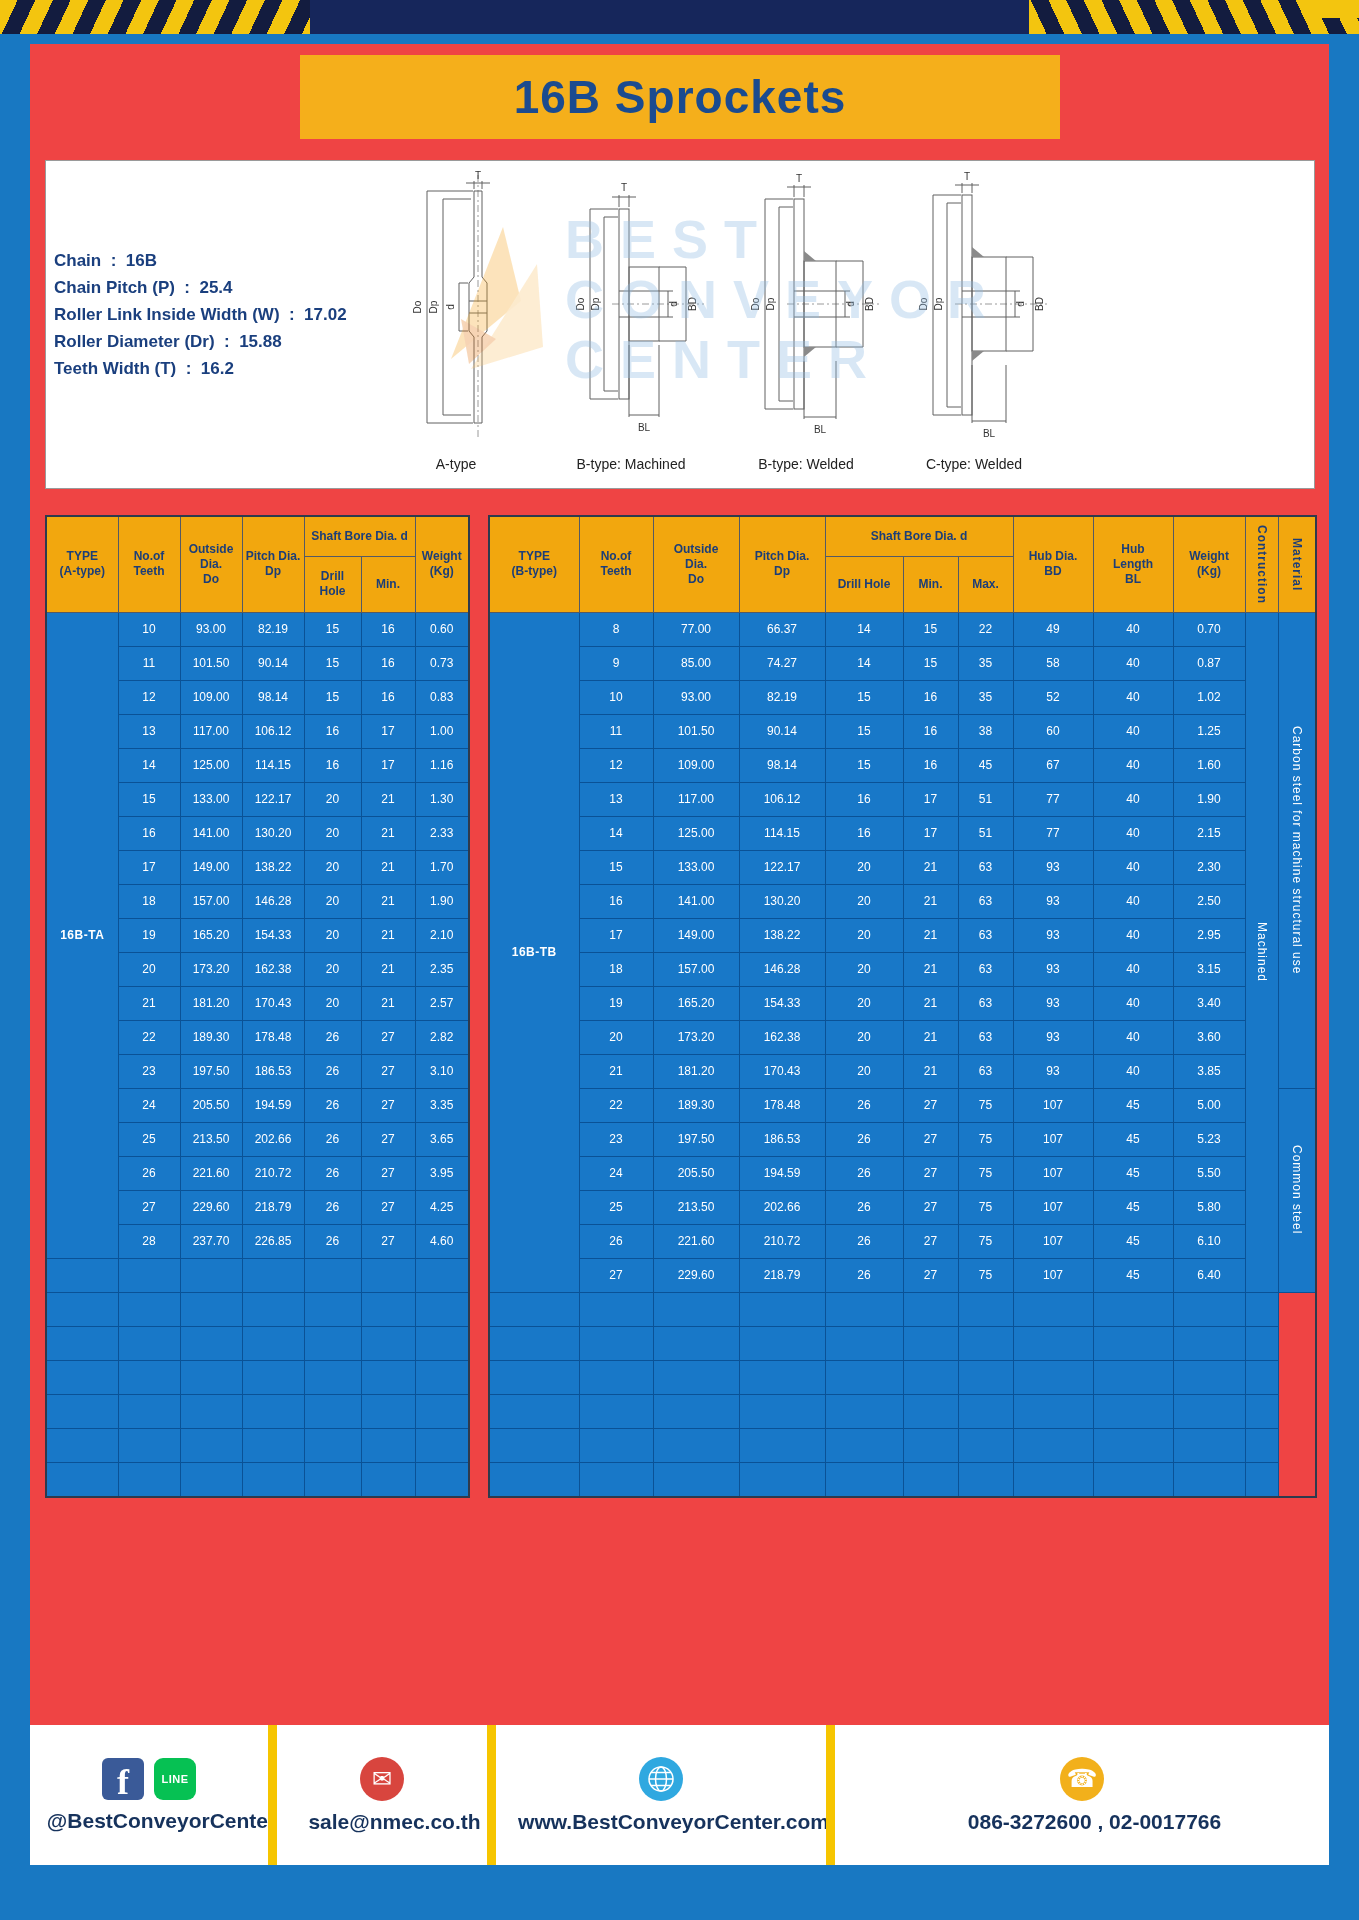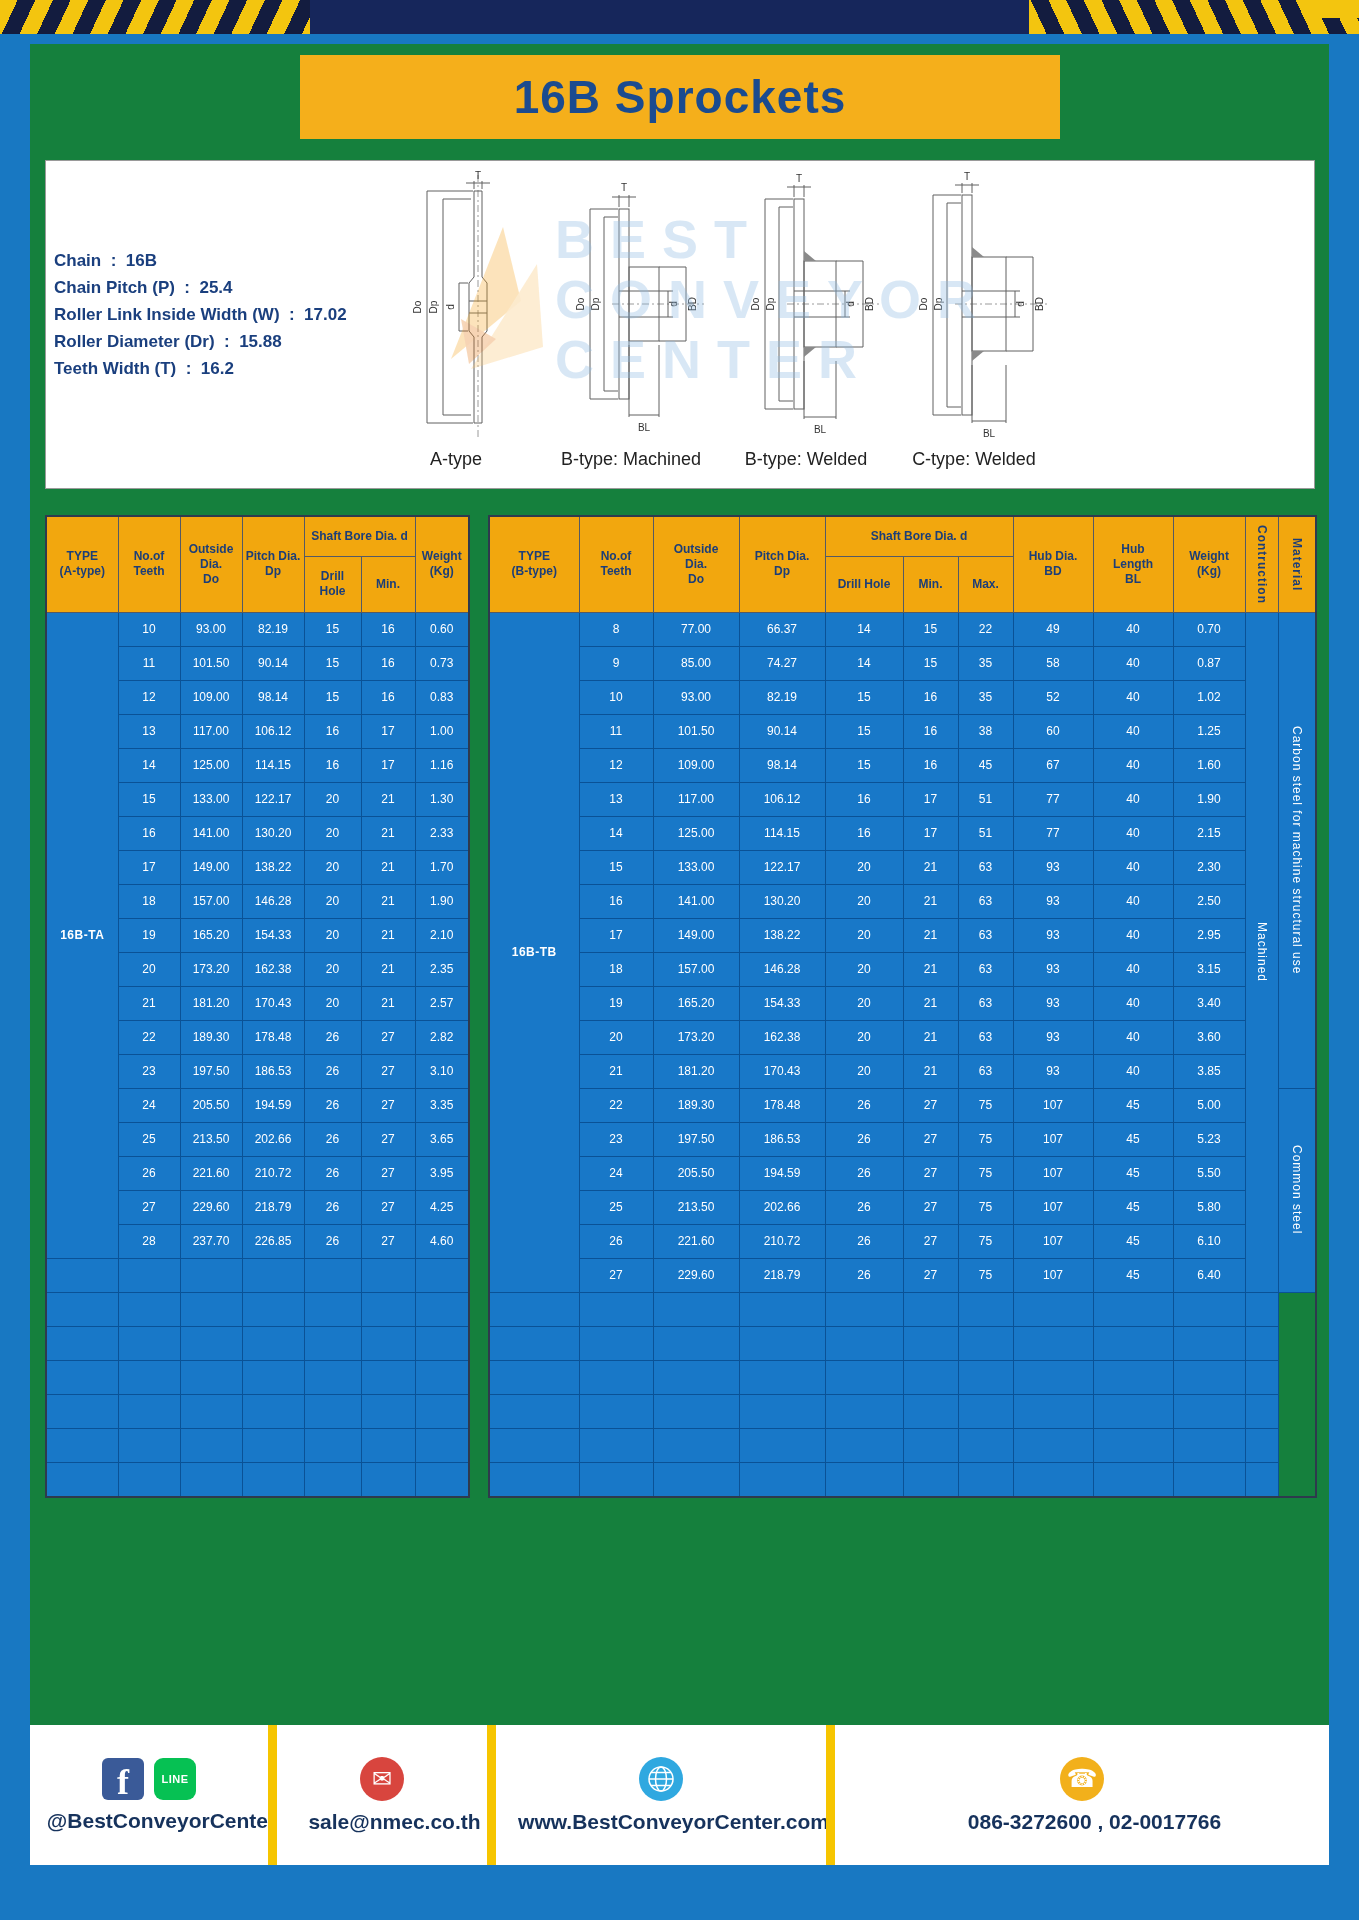--- a/index.html
+++ b/index.html
@@ -6,41 +6,41 @@
   .page{position:relative;width:1359px;height:1920px;background:#1878C2;font-family:"Liberation Sans",sans-serif;overflow:hidden;margin:0 auto;}
 
   
   .hazard-bar{position:absolute;top:0;left:0;right:0;height:34px;background:#16265B;display:flex;}
   .hazard-left{width:310px;background:repeating-linear-gradient(115deg,#F3C50F 0 16px,#131C3F 16px 32px);}
   .hazard-mid{flex:1;background:#16265B;}
   .hazard-right{width:330px;background:repeating-linear-gradient(65deg,#F3C50F 0 16px,#131C3F 16px 32px);}
   .hazard-corner{position:absolute;top:0;right:0;width:54px;height:18px;background:#F3C50F;}
 
   
-  .panel{position:absolute;left:30px;right:30px;top:44px;bottom:55px;background:#15803d;overflow:hidden;}
+  .panel{position:absolute;left:30px;right:30px;top:44px;bottom:55px;background:#ef4444;overflow:hidden;}
 
   
   .title-banner{position:absolute;left:270px;top:11px;width:760px;height:84px;background:#F5AF1B;display:flex;align-items:center;justify-content:center;}
   .title-banner h1{margin:0;font-size:46px;font-weight:bold;color:#1B4B8F;letter-spacing:1px;}
 
   
   .spec-box{position:absolute;left:15px;top:116px;width:1268px;height:327px;background:#fff;border:1px solid #9a9a9a;}
   .spec-lines{position:absolute;left:8px;top:86px;z-index:4;}
   .spec-line{font-size:17px;font-weight:bold;color:#1A3F7E;line-height:27px;white-space:pre;}
 
-  .watermark{position:absolute;left:395px;top:48px;z-index:3;opacity:0.34;display:flex;align-items:center;gap:4px;pointer-events:none;}
+  .watermark{position:absolute;left:395px;top:48px;z-index:3;opacity:0.34;display:flex;align-items:center;gap:14px;pointer-events:none;}
   .wm-text div{font-size:54px;font-weight:bold;color:#8FBCE4;letter-spacing:16px;line-height:60px;}
 
   .diagram{position:absolute;top:10px;width:160px;text-align:center;z-index:2;}
   #dg-a{left:330px;} #dg-b1{left:505px;} #dg-b2{left:680px;} #dg-c{left:848px;}
   .dwg line,.dwg rect,.dwg path{stroke:#606060;stroke-width:1;fill:none;}
   .dwg .weld{fill:#8a8a8a;stroke:none;}
   .dwg .cl{stroke:#9a9a9a;stroke-dasharray:7 3 2 3;}
   .dwg text{fill:#333;font-size:10px;font-family:"Liberation Sans",sans-serif;}
-  .dg-caption{font-size:18px;color:#222;margin-top:2px;}
+  .dg-caption{font-size:14px;color:#222;margin-top:9px;}
 
   
   .table-a-wrap{position:absolute;left:15px;top:471px;width:423px;}
   .table-b-wrap{position:absolute;left:458px;top:471px;width:827px;}
   table.spec-table{border-collapse:collapse;table-layout:fixed;width:100%;border:2px solid #2E3A4D;}
   .spec-table th{background:#F2A70E;color:#1C3E78;border:1px solid #555A64;font-size:12px;font-weight:bold;padding:1px 2px;white-space:pre-line;line-height:1.25;text-align:center;vertical-align:middle;}
   .spec-table thead tr:first-child{height:40px;}
   .spec-table thead tr:last-child{height:56px;}
   .spec-table td{background:#1878C8;color:#fff;border:1px solid #0A5296;font-size:12px;text-align:center;vertical-align:middle;height:33px;padding:0 2px;overflow:hidden;}
   .type-cell{font-size:13px;font-weight:bold;letter-spacing:0.5px;}

